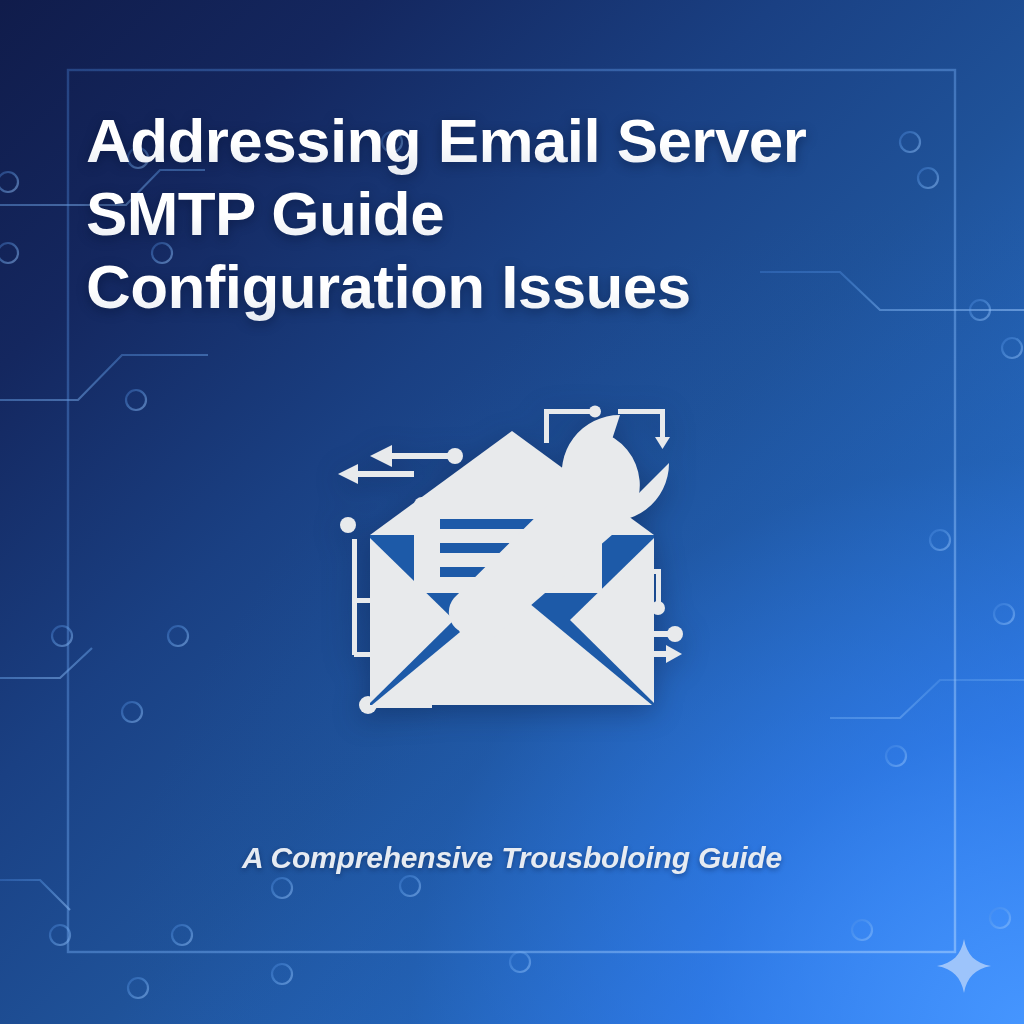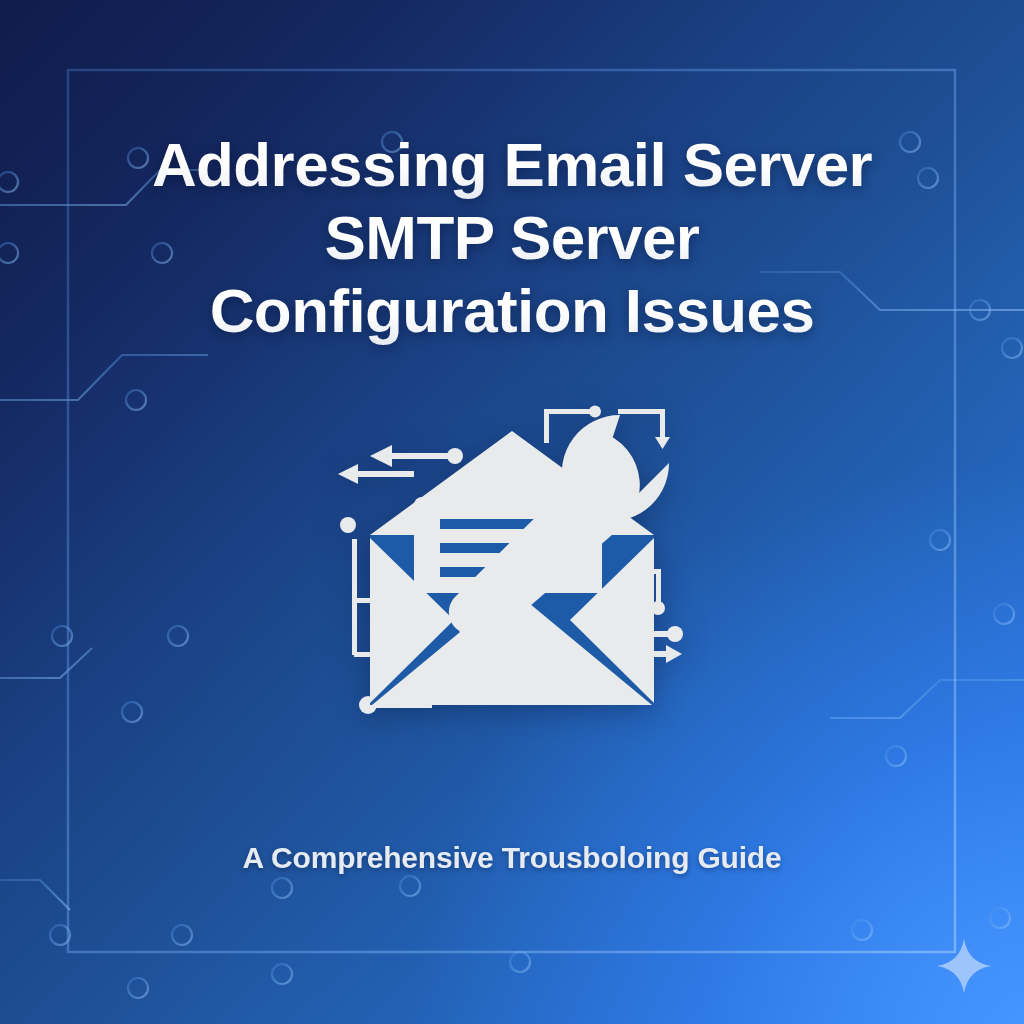--- a/index.html
+++ b/index.html
@@ -21,24 +21,22 @@
     position: absolute;
     inset: 0;
     width: 1024px;
     height: 1024px;
   }
   .title-block {
     position: absolute;
     left: 0;
     right: 0;
     top: 104px;
-    text-align: center;
     padding: 0 86px;
     box-sizing: border-box;
-    margin-top: 24px;
   }
   .title-line {
     display: block;
     font-size: 62px;
     line-height: 73px;
     font-weight: bold;
     letter-spacing: -0.6px;
     background: linear-gradient(180deg, #ffffff 0%, #ffffff 52%, #e4e9f1 100%);
     -webkit-background-clip: text;
     background-clip: text;
@@ -66,20 +64,21 @@
     box-sizing: border-box;
   }
   .subtitle-line {
     display: block;
     font-size: 30px;
     line-height: 48px;
     font-weight: bold;
     color: #e6ebf2;
     letter-spacing: -0.2px;
     text-shadow: 0 2px 5px rgba(5,20,55,0.4);
+    font-style: italic;
   }
   .sparkle {
     position: absolute;
     left: 934px;
     top: 936px;
     width: 60px;
     height: 60px;
   }
 </style>
 </head>
@@ -173,21 +172,21 @@
       <circle cx="862" cy="930" r="10"></circle>
       <circle cx="1000" cy="918" r="10"></circle>
       <circle cx="520" cy="962" r="10"></circle>
     </g>
 
     <rect x="68" y="70" width="887" height="882" fill="none" stroke="url(#frameFade)" stroke-width="2.4"></rect>
   </svg>
 
   <div class="title-block">
     <span class="title-line">Addressing Email Server</span>
-    <span class="title-line">SMTP Server</span>
+    <span class="title-line">SMTP Guide</span>
     <span class="title-line">Configuration Issues</span>
   </div>
 
   <div class="icon-wrap">
     <svg viewBox="0 0 372 372" width="372" height="372" aria-hidden="true">
       <g fill="#e8eaec">
 
         <path d="M222 16 h44 v5 h-44z"></path>
         <path d="M218 16 h5 v34 h-5z"></path>
         <circle cx="269" cy="18.5" r="6"></circle>

